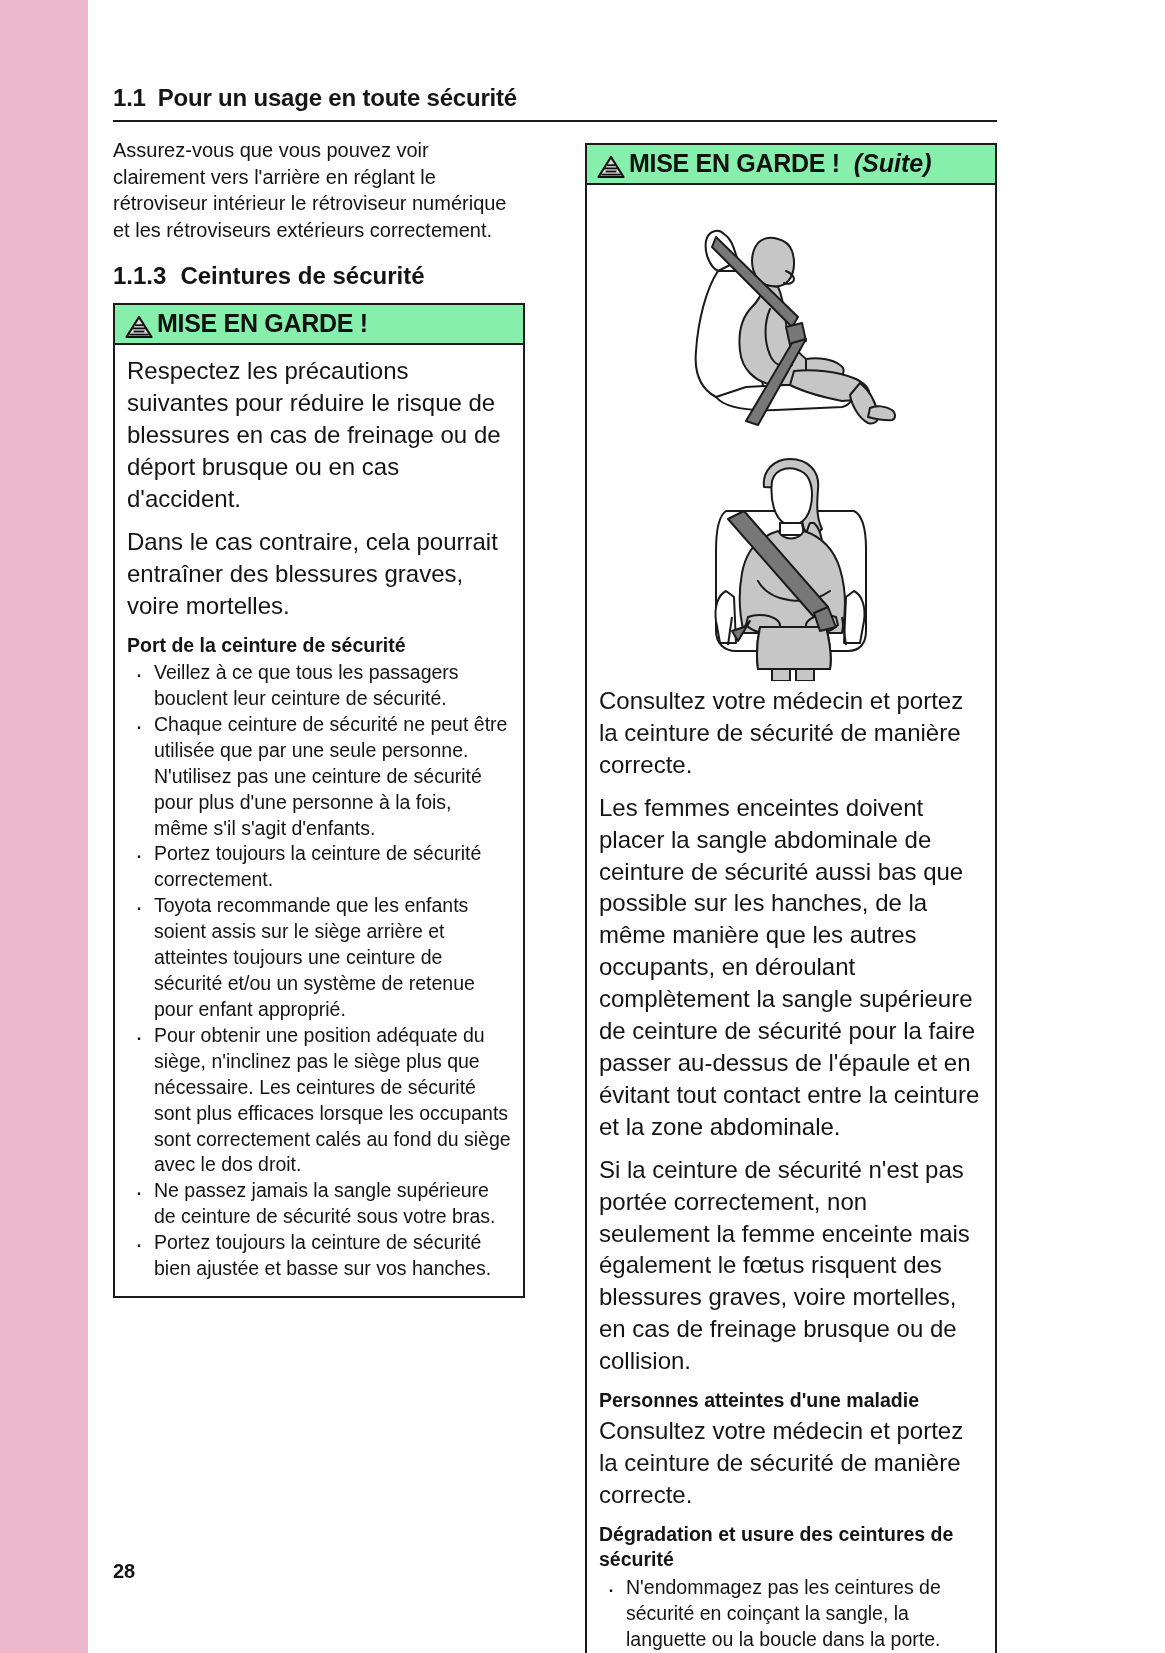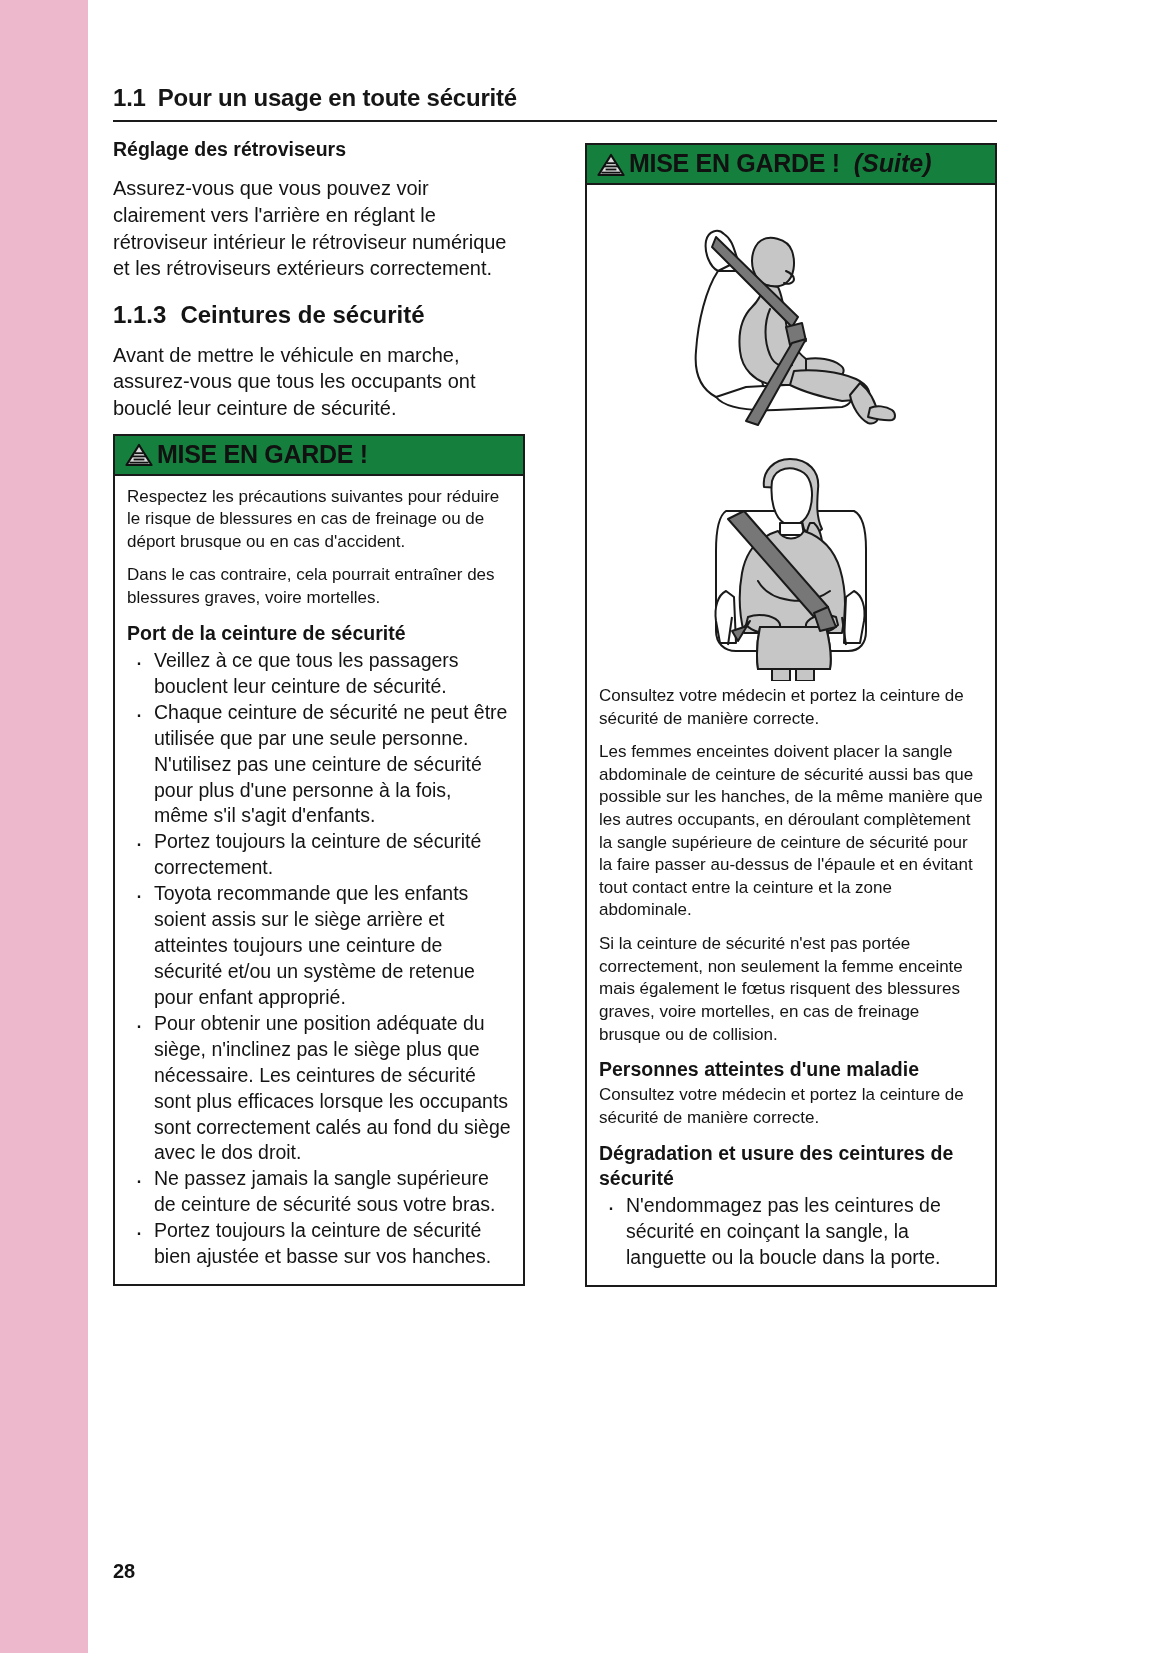--- a/index.html
+++ b/index.html
@@ -90,25 +90,25 @@
   }
 
   
   .warn-box {
     border: 2px solid #1a1a1a;
     background: #ffffff;
     box-sizing: border-box;
     margin-top: 6px;
   }
   .warn-head {
-    background: #15803d;
+    background: #86efac;
     border-bottom: 2px solid #1a1a1a;
     padding: 4px 8px 5px 10px;
     display: flex;
-    align-items: center;
+    align-items: flex-end;
     gap: 4px;
     box-sizing: border-box;
   }
   .warn-head .tri-icon {
     display: inline-block;
     width: 28px;
     height: 24px;
     flex: 0 0 auto;
     position: relative;
     top: 1px;
@@ -125,21 +125,21 @@
     font-weight: bold;
     font-style: italic;
     color: #111111;
     margin-left: 10px;
   }
   .warn-body {
     padding: 10px 12px 14px 12px;
   }
   .warn-body p {
     margin: 0 0 11px 0;
-    font-size: 17px;
+    font-size: 24px;
     line-height: 1.33;
     color: #141414;
   }
   .warn-body p:last-child { margin-bottom: 0; }
   .warn-body .bold-sub {
     margin: 0 0 2px 0;
     font-size: 19.5px;
     font-weight: bold;
     line-height: 1.3;
     color: #141414;
@@ -192,27 +192,25 @@
 
   <div class="content">
 
     <div class="running-head">
       <span class="rh-num">1.1</span><span>Pour un usage en toute sécurité</span>
     </div>
     <div class="rule"></div>
 
     <div class="col-left">
 
-      <h3 class="sub">Réglage des rétroviseurs</h3>
       <p class="body">Assurez-vous que vous pouvez voir clairement vers l'arrière en réglant le rétroviseur intérieur le rétroviseur numérique et les rétroviseurs extérieurs correctement.</p>
 
       <h2 class="numhead">
         <span class="n">1.1.3</span><span>Ceintures de sécurité</span>
       </h2>
-      <p class="body">Avant de mettre le véhicule en marche, assurez-vous que tous les occupants ont bouclé leur ceinture de sécurité.</p>
 
       <div class="warn-box">
         <div class="warn-head">
           <span class="tri-icon">
             <svg viewBox="0 0 28 24" width="28" height="24" aria-hidden="true">
               <polygon points="14,2 26.5,22 1.5,22" fill="#d9d9d9" stroke="#111" stroke-width="2.2" stroke-linejoin="round"></polygon>
               <rect x="6.5" y="12.5" width="15" height="1.8" fill="#111"></rect>
               <rect x="8.6" y="15.6" width="10.8" height="1.8" fill="#111"></rect>
               <rect x="4.4" y="18.7" width="19.2" height="1.8" fill="#111"></rect>
               <rect x="9.9" y="9.3" width="8.2" height="1.8" fill="#111"></rect>

